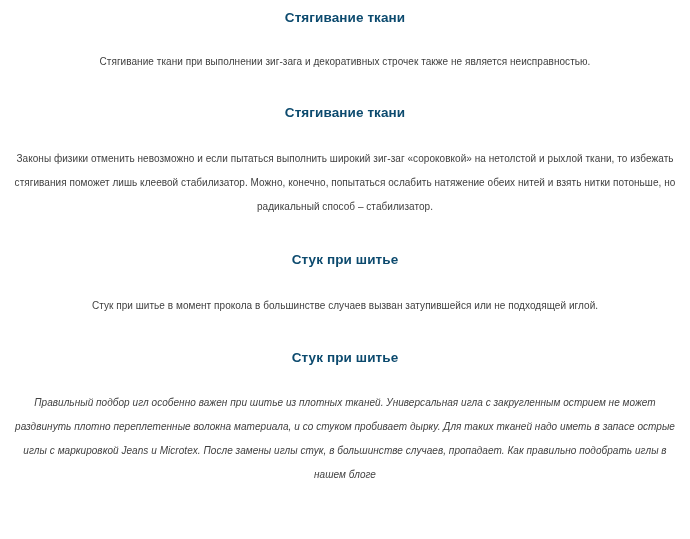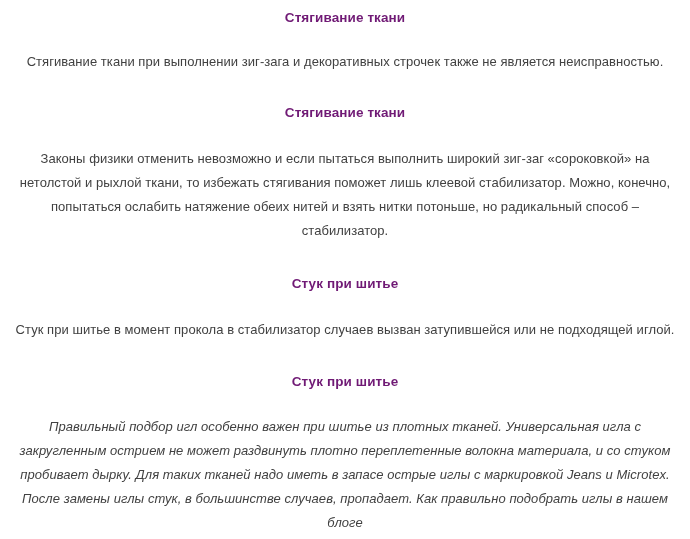--- a/index.html
+++ b/index.html
@@ -21,27 +21,27 @@
     padding: 0 8px;
     background: #ffffff;
   }
   .section {
     width: 100%;
   }
   .heading {
     text-align: center;
     font-size: 13.5px;
     font-weight: bold;
-    color: #701a75;
+    color: #0c4a6e;
     line-height: 17px;
     letter-spacing: 0.1px;
   }
   .para {
     text-align: center;
-    font-size: 13px;
+    font-size: 10px;
     font-weight: normal;
     color: #414141;
     line-height: 24px;
     letter-spacing: 0.05px;
   }
   
   .h1 { padding-top: 9px; }
   .p1 { padding-top: 24px; }
   .h2 { padding-top: 30px; }
   .p2 { padding-top: 26px; }
@@ -60,21 +60,21 @@
     <div class="para p1">Стягивание ткани при выполнении зиг-зага и декоративных строчек также не является неисправностью.</div>
   </div>
 
   <div class="section">
     <div class="heading h2">Стягивание ткани</div>
     <div class="para p2">Законы физики отменить невозможно и если пытаться выполнить широкий зиг-заг «сороковкой» на нетолстой и рыхлой ткани, то избежать стягивания поможет лишь клеевой стабилизатор. Можно, конечно, попытаться ослабить натяжение обеих нитей и взять нитки потоньше, но радикальный способ – стабилизатор.</div>
   </div>
 
   <div class="section">
     <div class="heading h3">Стук при шитье</div>
-    <div class="para p3">Стук при шитье в момент прокола в стабилизатор случаев вызван затупившейся или не подходящей иглой.</div>
+    <div class="para p3">Стук при шитье в момент прокола в большинстве случаев вызван затупившейся или не подходящей иглой.</div>
   </div>
 
   <div class="section">
     <div class="heading h4">Стук при шитье</div>
     <div class="para p4">Правильный подбор игл особенно важен при шитье из плотных тканей. Универсальная игла с закругленным острием не может раздвинуть плотно переплетенные волокна материала, и со стуком пробивает дырку. Для таких тканей надо иметь в запасе острые иглы с маркировкой Jeans и Microtex. После замены иглы стук, в большинстве случаев, пропадает. Как правильно подобрать иглы в нашем блоге</div>
   </div>
 
 </div>
 
 </body></html>

